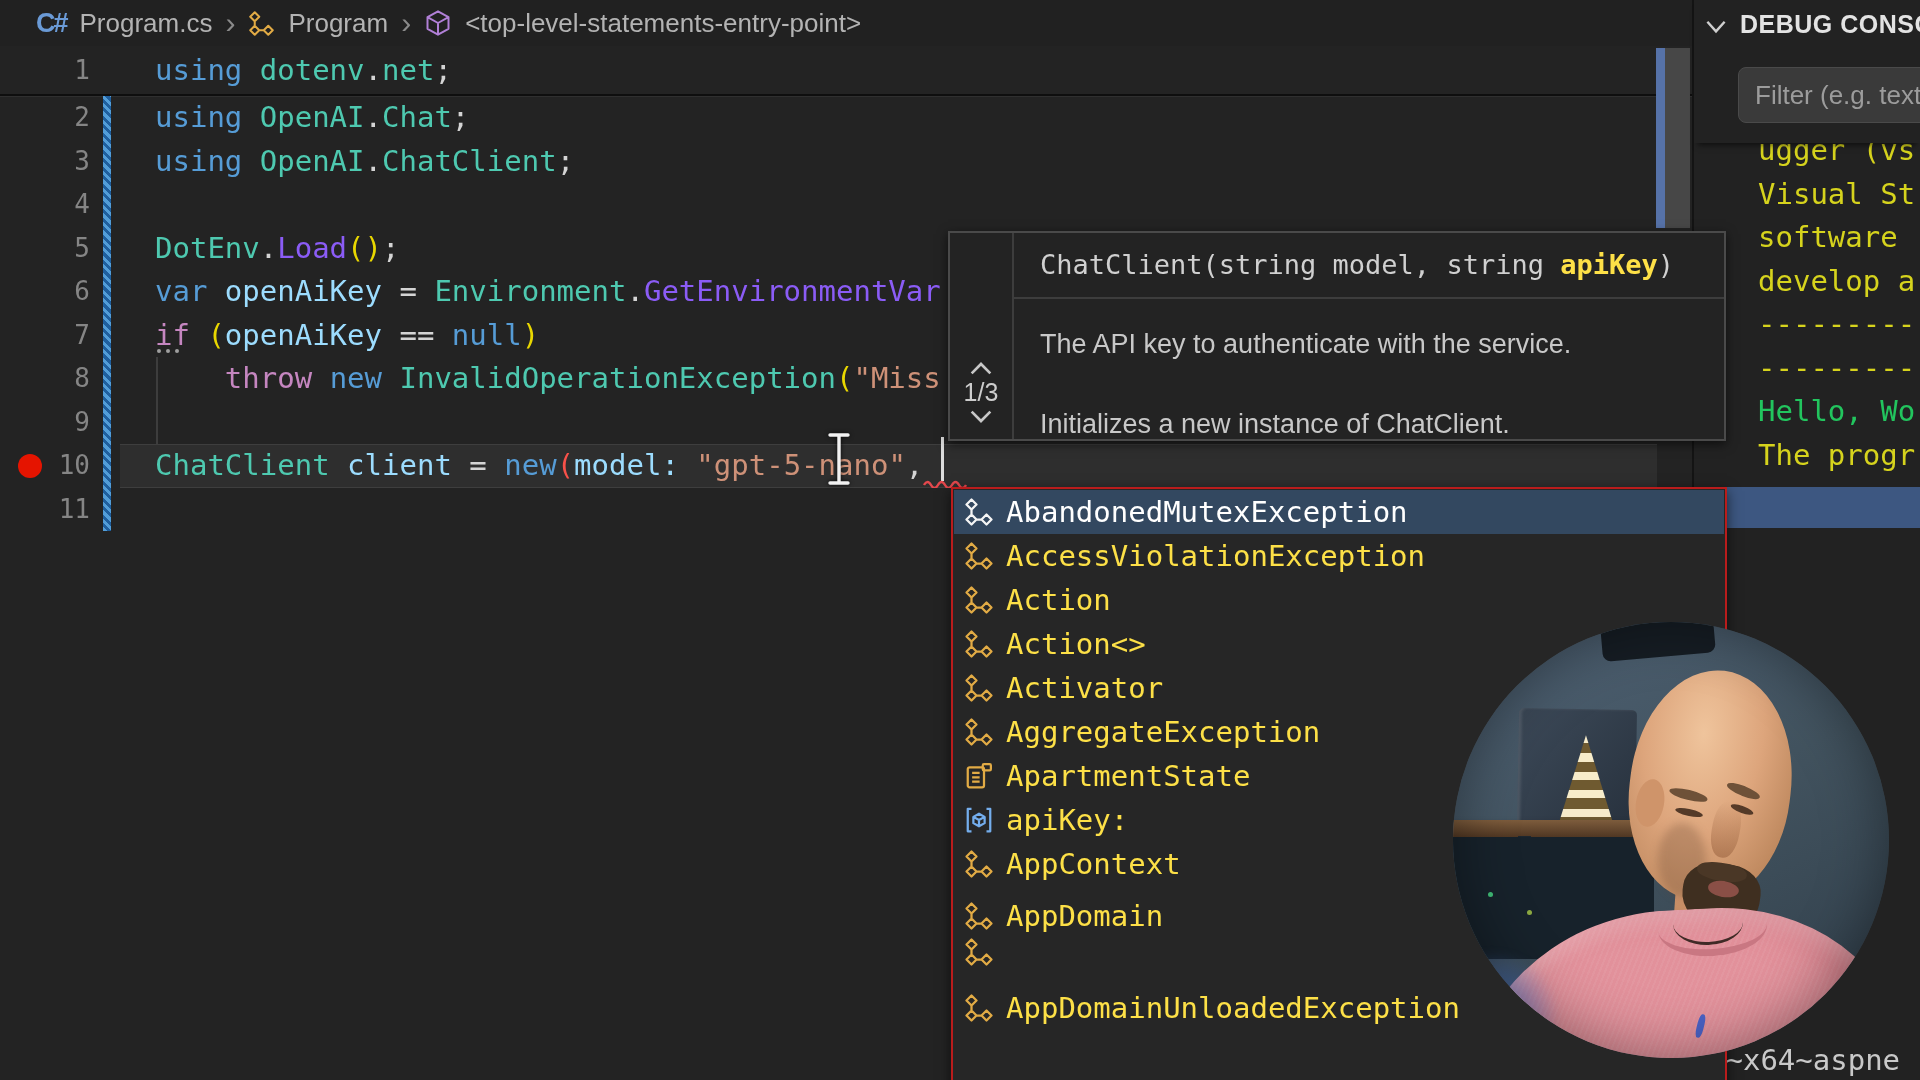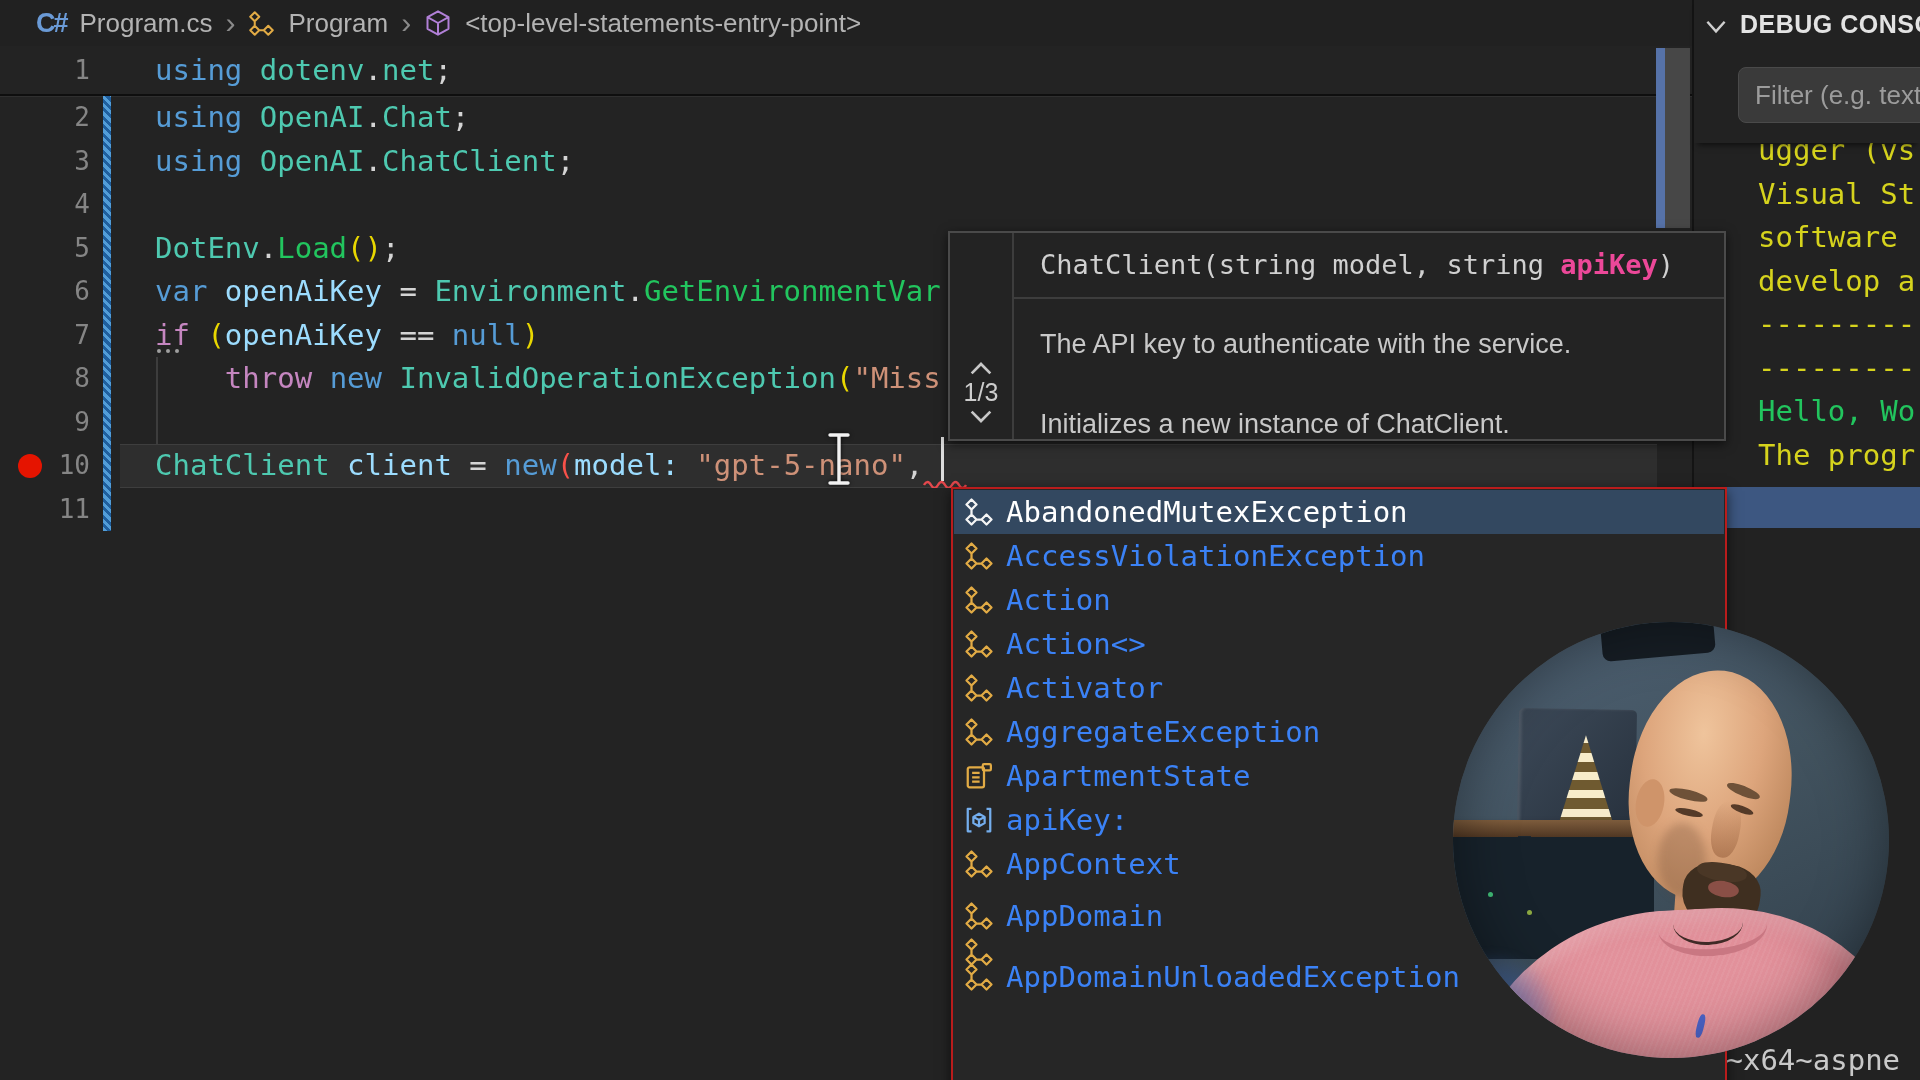--- a/index.html
+++ b/index.html
@@ -14,21 +14,21 @@
   .csharp-glyph{font-weight:bold;font-size:27px;color:#6a9ad6;letter-spacing:-2px;}
   .bc-icon{display:inline-flex;align-items:center;}
 
   
   .editor{position:absolute;inset:0;z-index:1;}
   .code-line{position:absolute;left:0;width:1692px;height:43.5px;line-height:43.5px;
     font-family:"DejaVu Sans Mono",monospace;font-size:29px;z-index:2;}
   .code-line .gutter{position:absolute;left:0;top:0;width:90px;text-align:right;
     color:#858585;font-size:26px;}
   .code-line .code{position:absolute;left:155px;top:0;white-space:pre;}
-  .tk-kw{color:#569CD6}.tk-ct{color:#C586C0}.tk-ns{color:#4EC9B0}.tk-fn{color:#22c55e}
+  .tk-kw{color:#569CD6}.tk-ct{color:#C586C0}.tk-ns{color:#4EC9B0}.tk-fn{color:#8b5cf6}
   .tk-vr{color:#9CDCFE}.tk-st{color:#CE9178}.tk-pl{color:#D4D4D4}.tk-b1{color:#E9D700}
   .tk-be{color:#F85149}
   .sticky-border{position:absolute;left:0;top:94px;width:1692px;height:2px;background:#0e0e0e;
     box-shadow:0 1px 0 rgba(255,255,255,.06);z-index:3;}
   .current-line{position:absolute;left:120px;top:444px;width:1537px;height:43.5px;
     background:rgba(255,255,255,.05);border-top:1px solid rgba(255,255,255,.08);
     border-bottom:1px solid rgba(255,255,255,.08);box-sizing:border-box;z-index:1;}
   .breakpoint{position:absolute;left:18px;top:454px;width:24px;height:24px;border-radius:50%;
     background:#E51400;z-index:4;}
   .gutter-modified{position:absolute;left:103px;top:96px;width:8px;height:435px;z-index:4;
@@ -45,34 +45,34 @@
   
   .param-popup{position:absolute;left:948px;top:231px;width:778px;height:210px;background:#232323;
     border:2px solid #4a4a4a;box-sizing:border-box;z-index:30;box-shadow:0 3px 10px rgba(0,0,0,.6);}
   .pp-pager{position:absolute;left:0;top:0;bottom:0;width:64px;border-right:2px solid #3d3d3d;
     display:flex;flex-direction:column;align-items:center;justify-content:flex-end;
     padding-bottom:14px;box-sizing:border-box;gap:2px;}
   .pp-count{color:#cccccc;font-size:25px;}
   .pp-sig{position:absolute;left:64px;top:0;right:0;height:64px;line-height:64px;
     border-bottom:2px solid #3d3d3d;padding-left:26px;white-space:nowrap;overflow:hidden;
     font-family:"DejaVu Sans Mono",monospace;font-size:27px;color:#d0d0d0;}
-  .pp-sig .active{color:#ec4899;font-weight:bold;}
+  .pp-sig .active{color:#fde047;font-weight:bold;}
   .pp-doc1,.pp-doc2{position:absolute;left:90px;height:32px;line-height:32px;color:#c8c8c8;
     font-size:27px;white-space:nowrap;}
   .pp-doc1{top:95px;} .pp-doc2{top:175px;}
 
   
   .suggest{position:absolute;left:951px;top:487px;width:776px;height:685px;background:#262626;
     border:2px solid #b91c1c;box-sizing:border-box;z-index:30;box-shadow:0 4px 12px rgba(0,0,0,.6);}
   .sg-row{position:absolute;left:1px;right:1px;height:44px;line-height:44px;white-space:nowrap;}
   .sg-row.selected{background:#334860;}
   .sg-icon{position:absolute;left:10px;top:7px;width:30px;height:30px;}
   .sg-icon.kind-class{color:#E2AB45}.sg-icon.kind-enum{color:#E2AB45}.sg-icon.kind-param{color:#74ADEC}
   .sg-row.selected .sg-icon{color:#f5f5f5;}
-  .sg-label{position:absolute;left:52px;font-family:"DejaVu Sans Mono",monospace;font-size:29px;color:#3b82f6;}
+  .sg-label{position:absolute;left:52px;font-family:"DejaVu Sans Mono",monospace;font-size:29px;color:#fde047;}
   .sg-row.selected .sg-label{color:#ffffff;}
 
   
   .panel{position:absolute;left:1692px;top:0;width:228px;height:1080px;background:#222222;
     border-left:2px solid #141414;box-sizing:border-box;z-index:10;}
   .panel-head{position:absolute;left:0;top:0;right:0;height:143px;background:#222222;z-index:2;
     box-shadow:0 6px 6px -4px rgba(0,0,0,.6);}
   .panel-title{position:absolute;left:46px;top:10px;font-size:25px;font-weight:bold;color:#e3e3e3;
     letter-spacing:.5px;white-space:nowrap;}
   .panel-chevron{position:absolute;left:8px;top:12px;}
@@ -300,21 +300,21 @@
           <span class="sg-icon kind-class"><svg width="30" height="30" viewBox="0 0 24 24" fill="none" stroke="currentColor" stroke-width="1.8" stroke-linejoin="round">
               <path d="M6 2 L10 6 L6 10 L2 6 Z M6 10 V14 M6 14 L10 18 L6 22 L2 18 Z M10 18 H14 M18 14 L22 18 L18 22 L14 18 Z"></path>
             </svg></span>
           <span class="sg-label">AppDomain</span>
         </div>
         <div class="sg-row" style="top: 440.5px;">
           <span class="sg-icon kind-class"><svg width="30" height="30" viewBox="0 0 24 24" fill="none" stroke="currentColor" stroke-width="1.8" stroke-linejoin="round">
               <path d="M6 2 L10 6 L6 10 L2 6 Z M6 10 V14 M6 14 L10 18 L6 22 L2 18 Z M10 18 H14 M18 14 L22 18 L18 22 L14 18 Z"></path>
             </svg></span>
         </div>
-        <div class="sg-row" style="top: 466px; text-align: center;">
+        <div class="sg-row" style="top: 497px; text-align: center;">
           <span class="sg-icon kind-class"><svg width="30" height="30" viewBox="0 0 24 24" fill="none" stroke="currentColor" stroke-width="1.8" stroke-linejoin="round">
               <path d="M6 2 L10 6 L6 10 L2 6 Z M6 10 V14 M6 14 L10 18 L6 22 L2 18 Z M10 18 H14 M18 14 L22 18 L18 22 L14 18 Z"></path>
             </svg></span>
           <span class="sg-label">AppDomainUnloadedException</span>
         </div>
       </div>
   </div>
 
   <div class="panel">
     <div id="console-lines">

